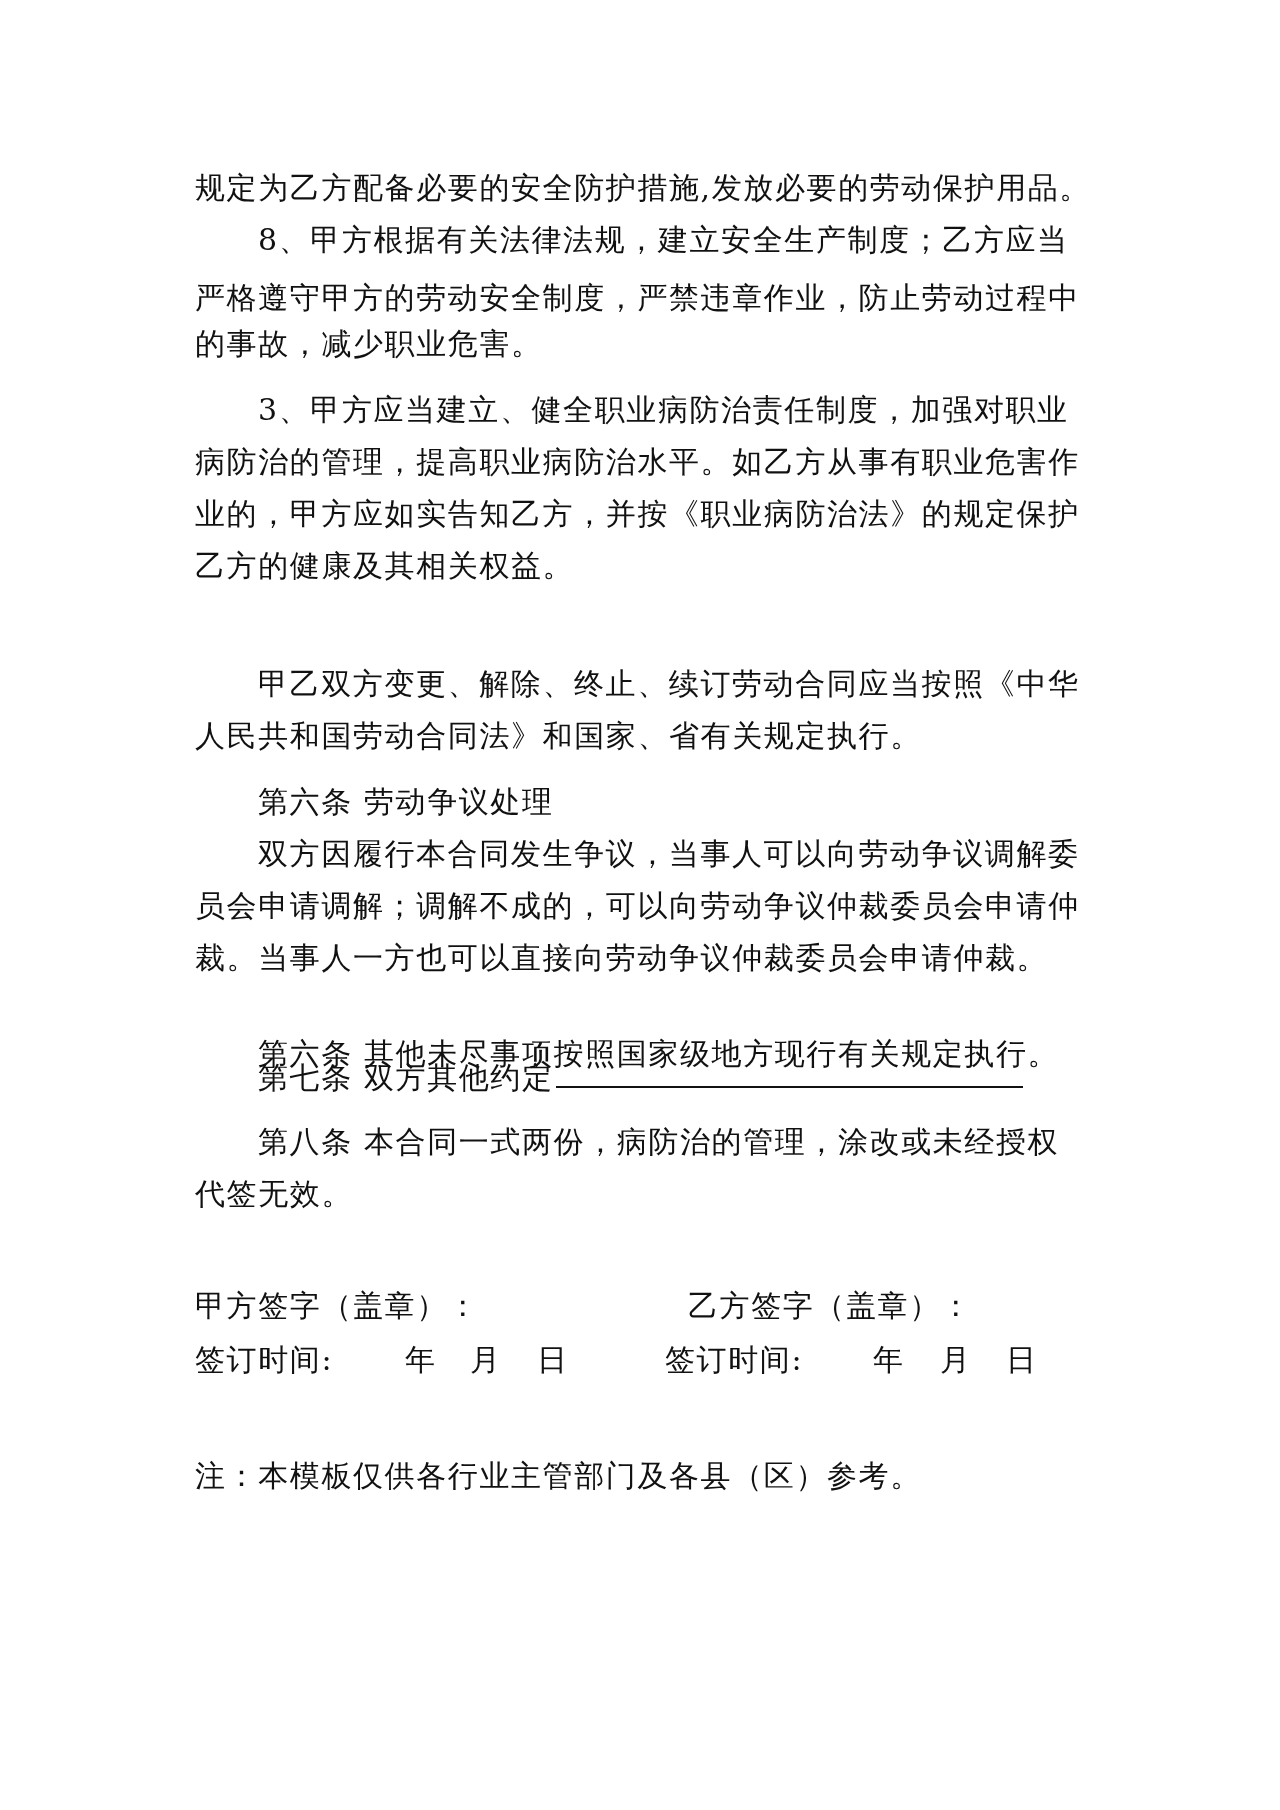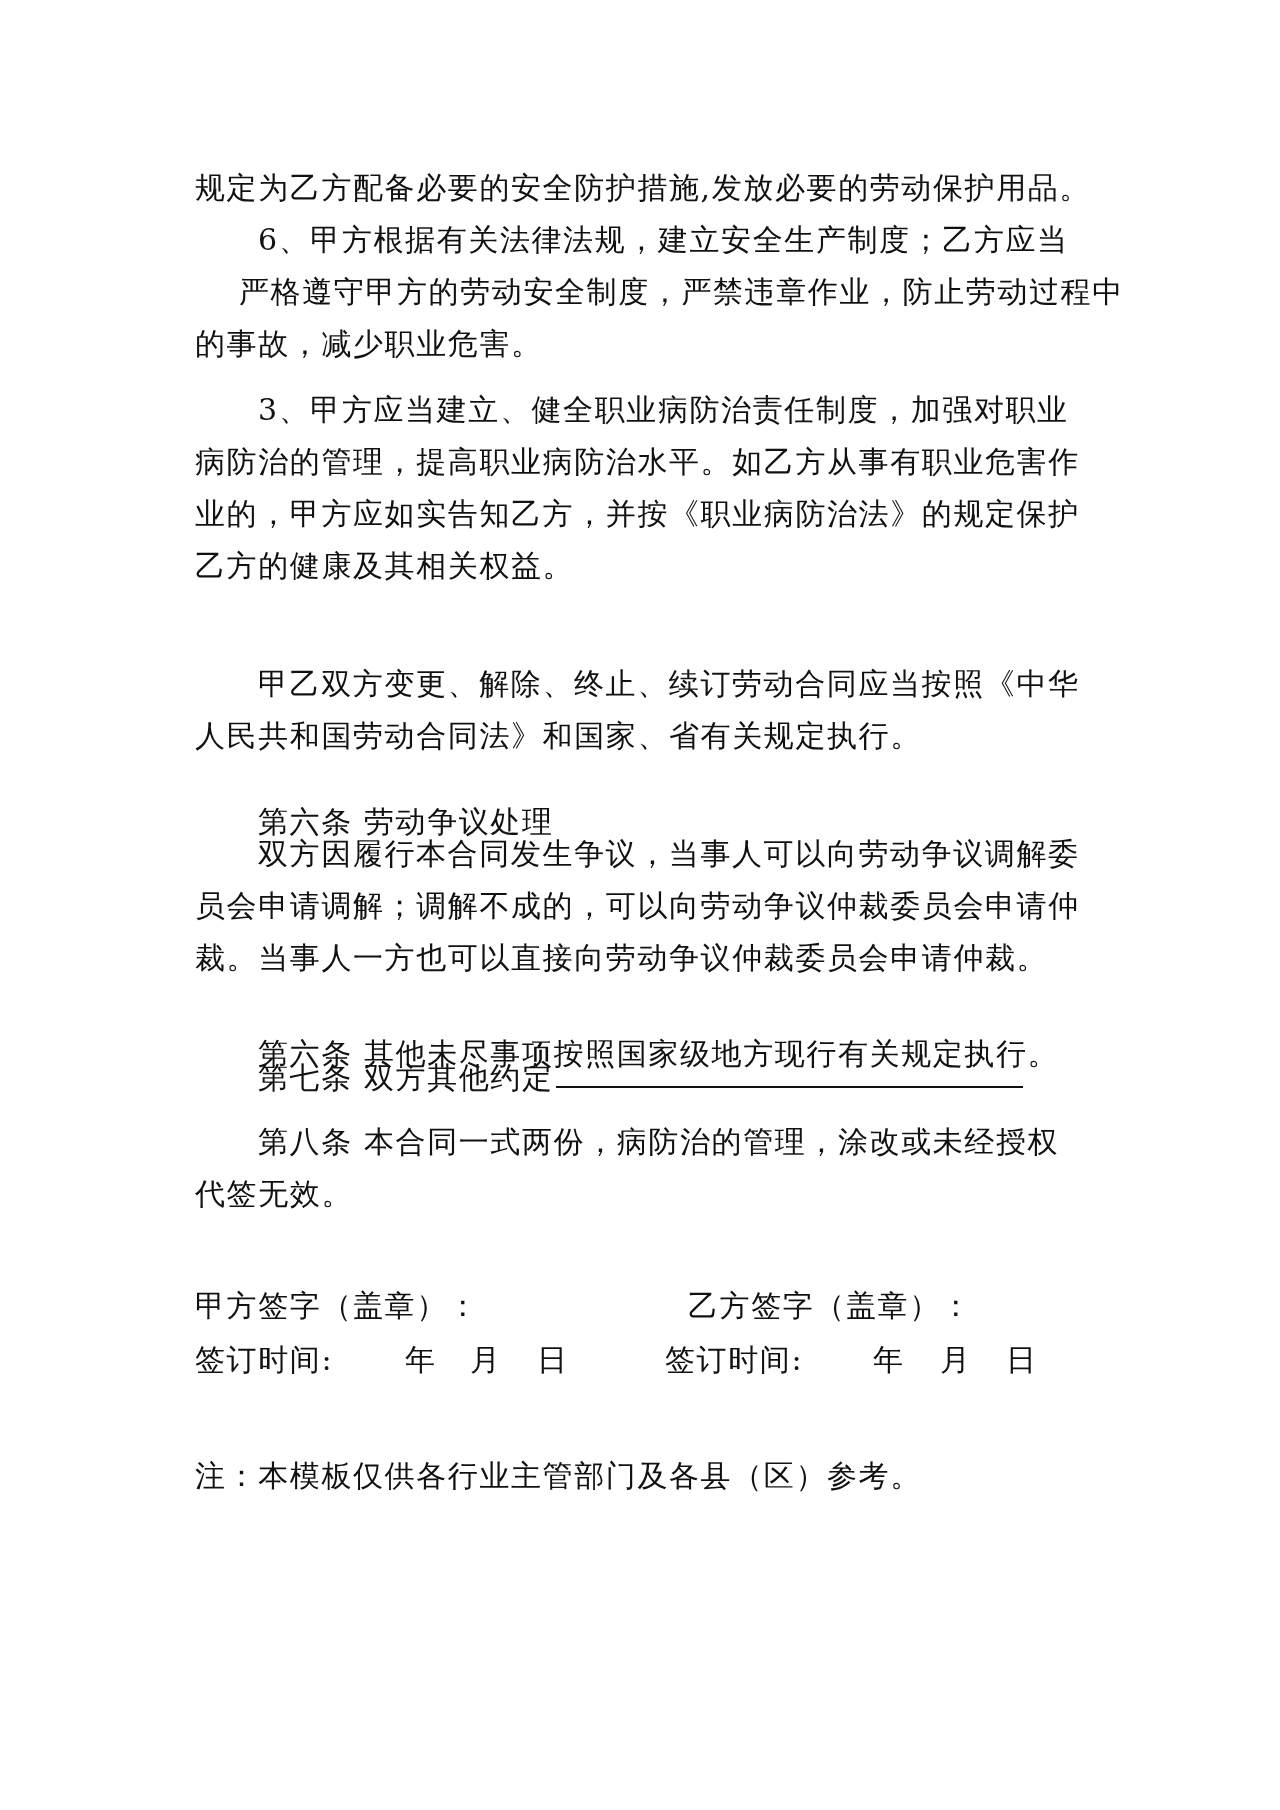--- a/index.html
+++ b/index.html
@@ -50,33 +50,33 @@
       white-space: nowrap;
       letter-spacing: 1.6px;
     }
   </style>
 </head>
 <body>
 
 <div class="page">
 
   <div class="line" style="top:170px;">规定为乙方配备必要的安全防护措施,发放必要的劳动保护用品。</div>
-  <div class="line indent" style="top:222px;">6、甲方根据有关法律法规，建立安全生产制度；乙方应当</div>
-  <div class="line" style="top:274px;margin-left:44px;">严格遵守甲方的劳动安全制度，严禁违章作业，防止劳动过程中</div>
+  <div class="line indent" style="top:222px;">8、甲方根据有关法律法规，建立安全生产制度；乙方应当</div>
+  <div class="line" style="top:280px;">严格遵守甲方的劳动安全制度，严禁违章作业，防止劳动过程中</div>
   <div class="line" style="top:326px;">的事故，减少职业危害。</div>
 
   <div class="line indent" style="top:392px;">3、甲方应当建立、健全职业病防治责任制度，加强对职业</div>
   <div class="line" style="top:444px;">病防治的管理，提高职业病防治水平。如乙方从事有职业危害作</div>
   <div class="line" style="top:496px;">业的，甲方应如实告知乙方，并按《职业病防治法》的规定保护</div>
   <div class="line" style="top:548px;">乙方的健康及其相关权益。</div>
 
   <div class="line indent" style="top:666px;">甲乙双方变更、解除、终止、续订劳动合同应当按照《中华</div>
   <div class="line" style="top:718px;">人民共和国劳动合同法》和国家、省有关规定执行。</div>
 
-  <div class="line indent" style="top:784px;margin-top:20px;">第六条 劳动争议处理</div>
+  <div class="line indent" style="top:784px;">第六条 劳动争议处理</div>
   <div class="line indent" style="top:836px;">双方因履行本合同发生争议，当事人可以向劳动争议调解委</div>
   <div class="line" style="top:888px;">员会申请调解；调解不成的，可以向劳动争议仲裁委员会申请仲</div>
   <div class="line" style="top:940px;">裁。当事人一方也可以直接向劳动争议仲裁委员会申请仲裁。</div>
 
   <div class="line indent" style="top:1036px;">第六条 其他未尽事项按照国家级地方现行有关规定执行。</div>
 
   <div class="line indent" style="top:1058px;">
     <span>第七条 双方其他约定</span><span class="blank-line"></span>
   </div>
 

